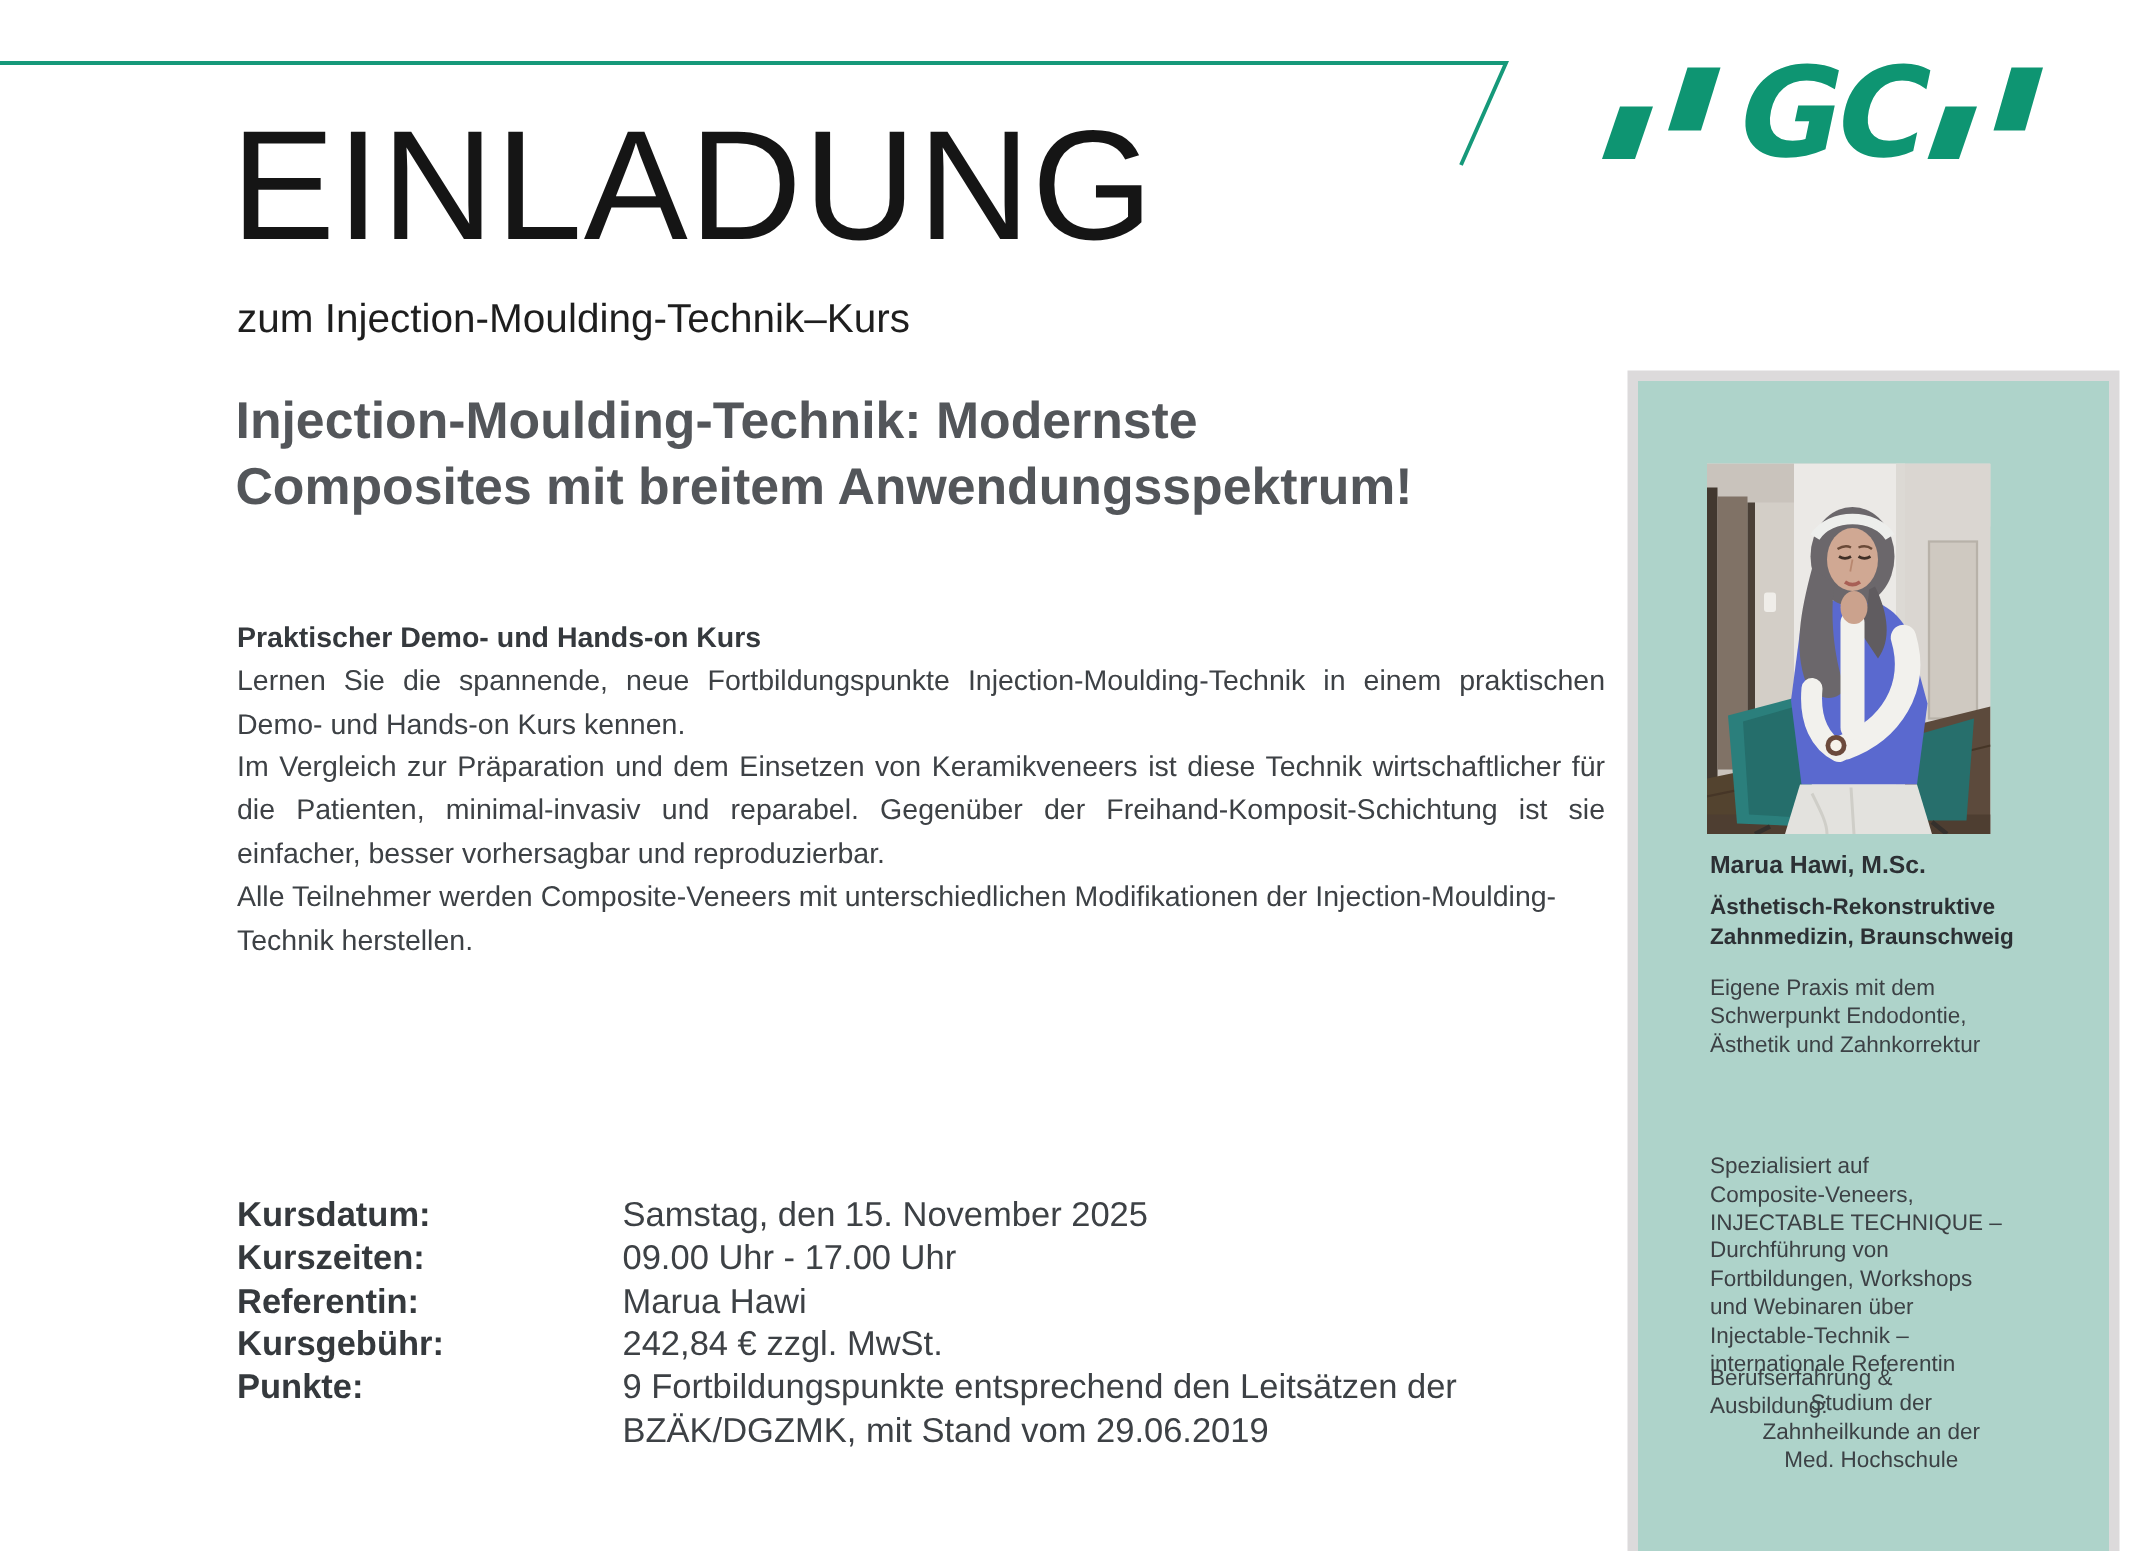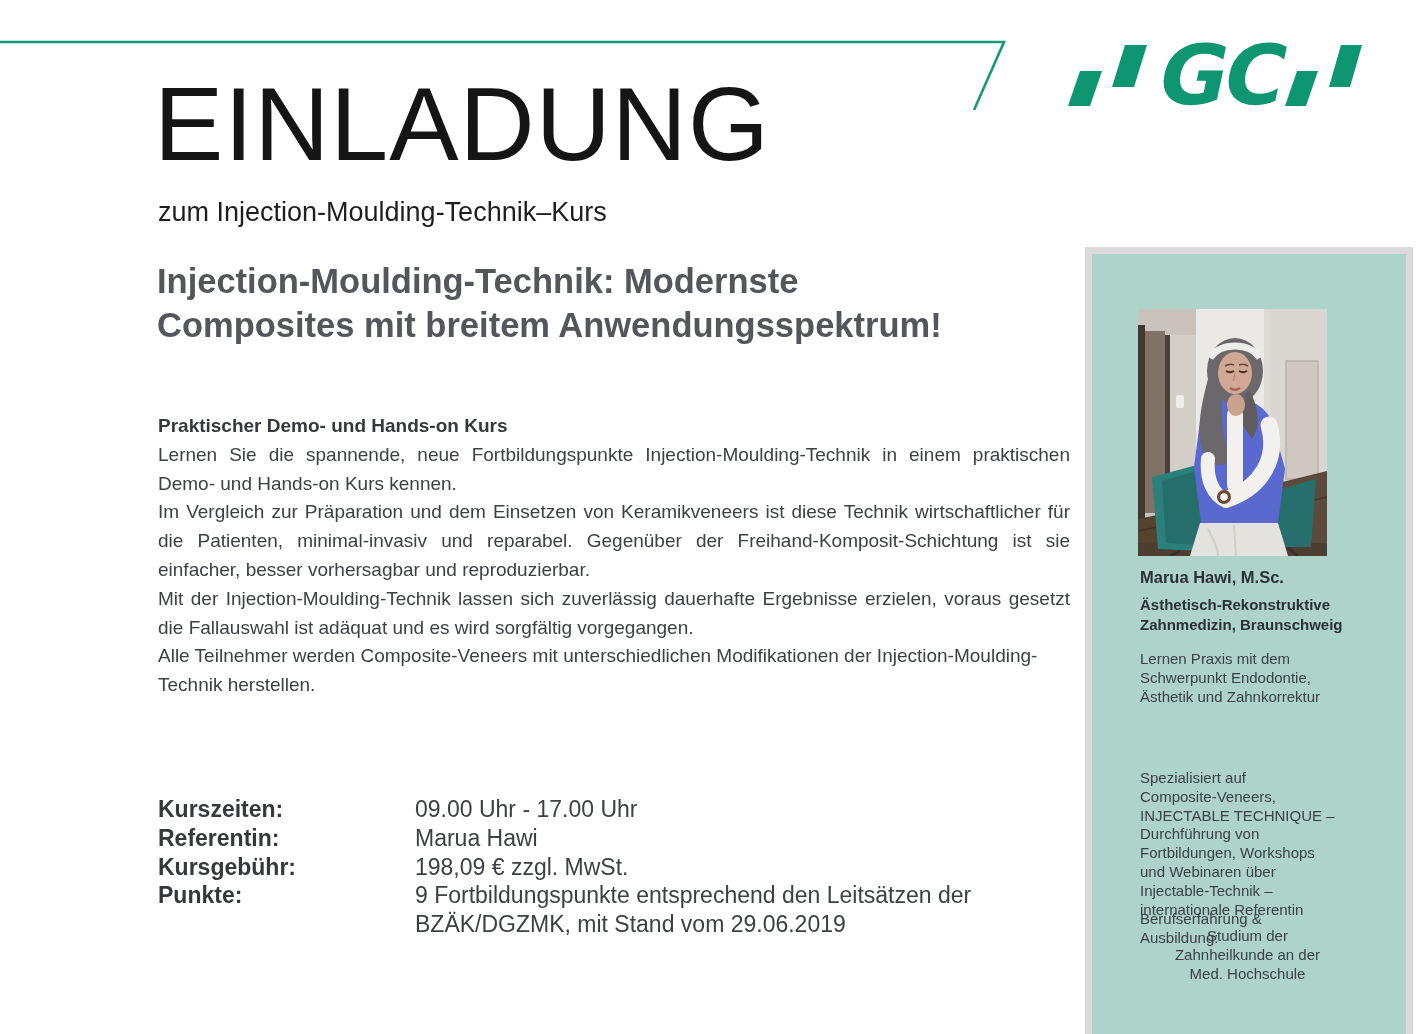--- a/index.html
+++ b/index.html
@@ -82,36 +82,39 @@
 
 <div class="page-title">EINLADUNG</div>
 <div class="page-subtitle">zum Injection-Moulding-Technik–Kurs</div>
 <div class="main-heading">Injection-Moulding-Technik: Modernste
 Composites mit breitem Anwendungsspektrum!</div>
 
 <div class="body-copy">
   <div class="intro">Praktischer Demo- und Hands-on Kurs</div>
   <p>Lernen Sie die spannende, neue Fortbildungspunkte Injection-Moulding-Technik in einem praktischen Demo- und Hands-on Kurs kennen.</p>
   <p>Im Vergleich zur Präparation und dem Einsetzen von Keramikveneers ist diese Technik wirtschaftlicher für die Patienten, minimal-invasiv und reparabel. Gegenüber der Freihand-Komposit-Schichtung ist sie einfacher, besser vorhersagbar und reproduzierbar.</p>
-  <p>Mit der Injection-Moulding-Technik lassen sich zuverlässig dauerhafte Ergebnisse erzielen, voraus gesetzt die Fallauswahl ist adäquat und es wird sorgfältig vorgegangen.</p>
   <p class="last">Alle Teilnehmer werden Composite-Veneers mit unterschiedlichen Modifikationen der Injection-Moulding-Technik herstellen.</p>
 </div>
 
 <div class="details">
+  <div class="detail-row">
+    <div class="detail-label">Kursdatum:</div>
+    <div class="detail-value">Samstag, den 15. November 2025</div>
+  </div>
   <div class="detail-row">
     <div class="detail-label">Kurszeiten:</div>
     <div class="detail-value">09.00 Uhr - 17.00 Uhr</div>
   </div>
   <div class="detail-row">
     <div class="detail-label">Referentin:</div>
     <div class="detail-value">Marua Hawi</div>
   </div>
   <div class="detail-row">
     <div class="detail-label">Kursgebühr:</div>
-    <div class="detail-value">198,09 € zzgl. MwSt.</div>
+    <div class="detail-value">242,84 € zzgl. MwSt.</div>
   </div>
   <div class="detail-row">
     <div class="detail-label">Punkte:</div>
     <div class="detail-value">9 Fortbildungspunkte entsprechend den Leitsätzen der BZÄK/DGZMK, mit Stand vom 29.06.2019</div>
   </div>
 </div>
 
 <div class="sidebar-shadow"></div>
 <div class="sidebar-panel"></div>
 
@@ -156,21 +159,21 @@
   <ellipse cx="98" cy="96" rx="9" ry="11" fill="#cba28d"></ellipse>
   <circle cx="86" cy="188" r="7" fill="#6b4a3c"></circle>
   <circle cx="86" cy="188" r="3.8" fill="#f6f3ea"></circle>
   <path d="M62,214 L140,214 L150,247 L52,247 Z" fill="#e3e2de"></path>
   <path d="M96,216 L98,247 M70,220 C76,232 80,240 80,247" stroke="#cfcec8" stroke-width="2" fill="none"></path>
 </svg>
 
 <div class="sidebar-name">Marua Hawi, M.Sc.</div>
 <div class="sidebar-role">Ästhetisch-Rekonstruktive
 Zahnmedizin, Braunschweig</div>
-<div class="sidebar-bio bio-0">Lernen Praxis mit dem
+<div class="sidebar-bio bio-0">Eigene Praxis mit dem
 Schwerpunkt Endodontie,
 Ästhetik und Zahnkorrektur</div>
 <div class="sidebar-bio bio-1">Spezialisiert auf
 Composite-Veneers,
 INJECTABLE TECHNIQUE –
 Durchführung von
 Fortbildungen, Workshops
 und Webinaren über
 Injectable-Technik –
 internationale Referentin</div>

